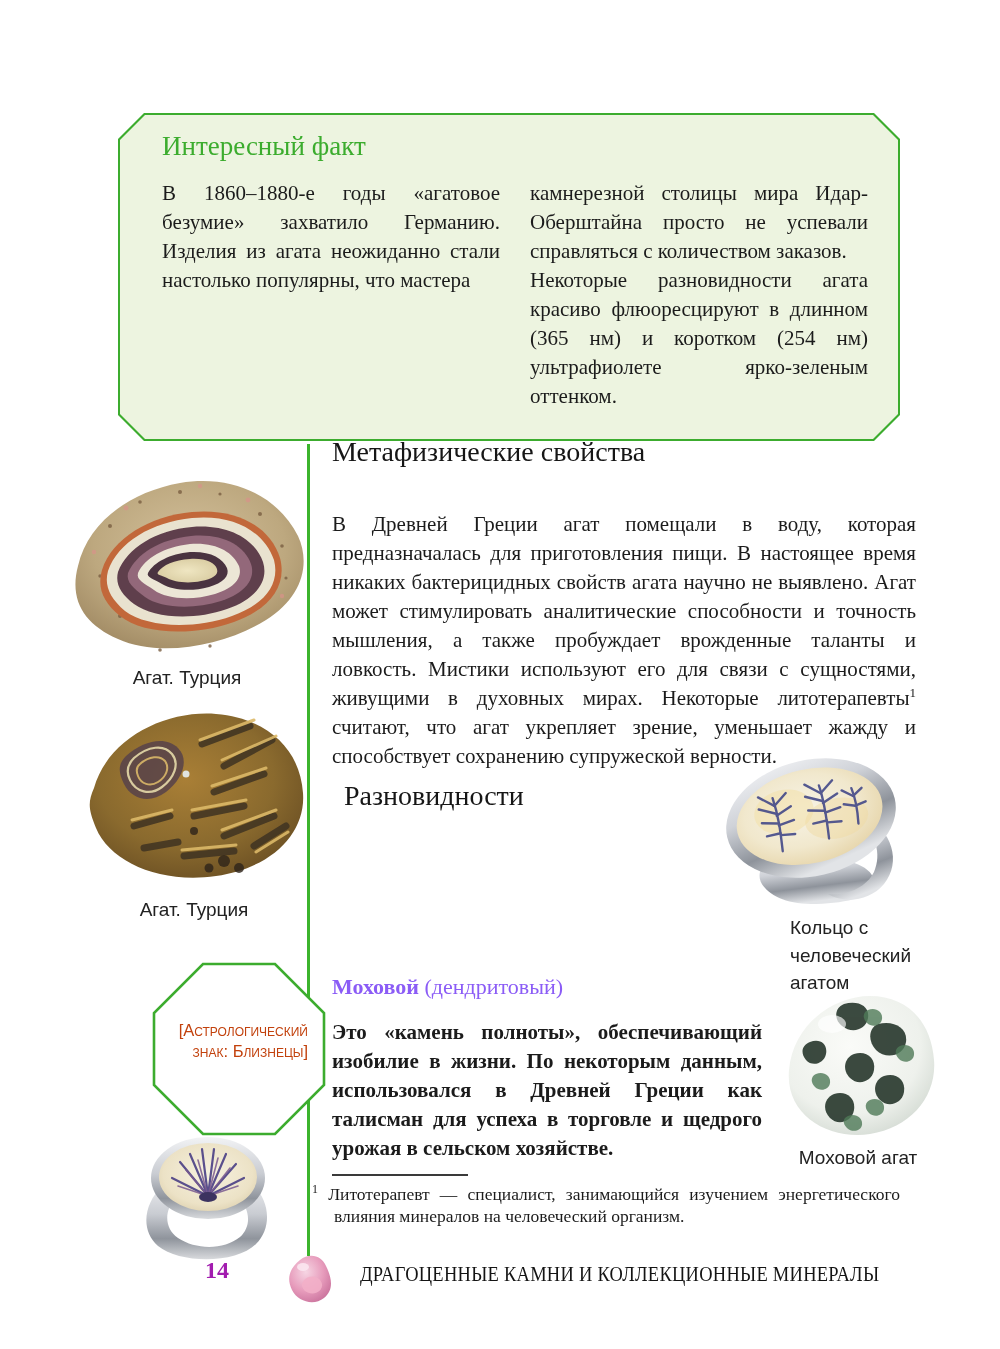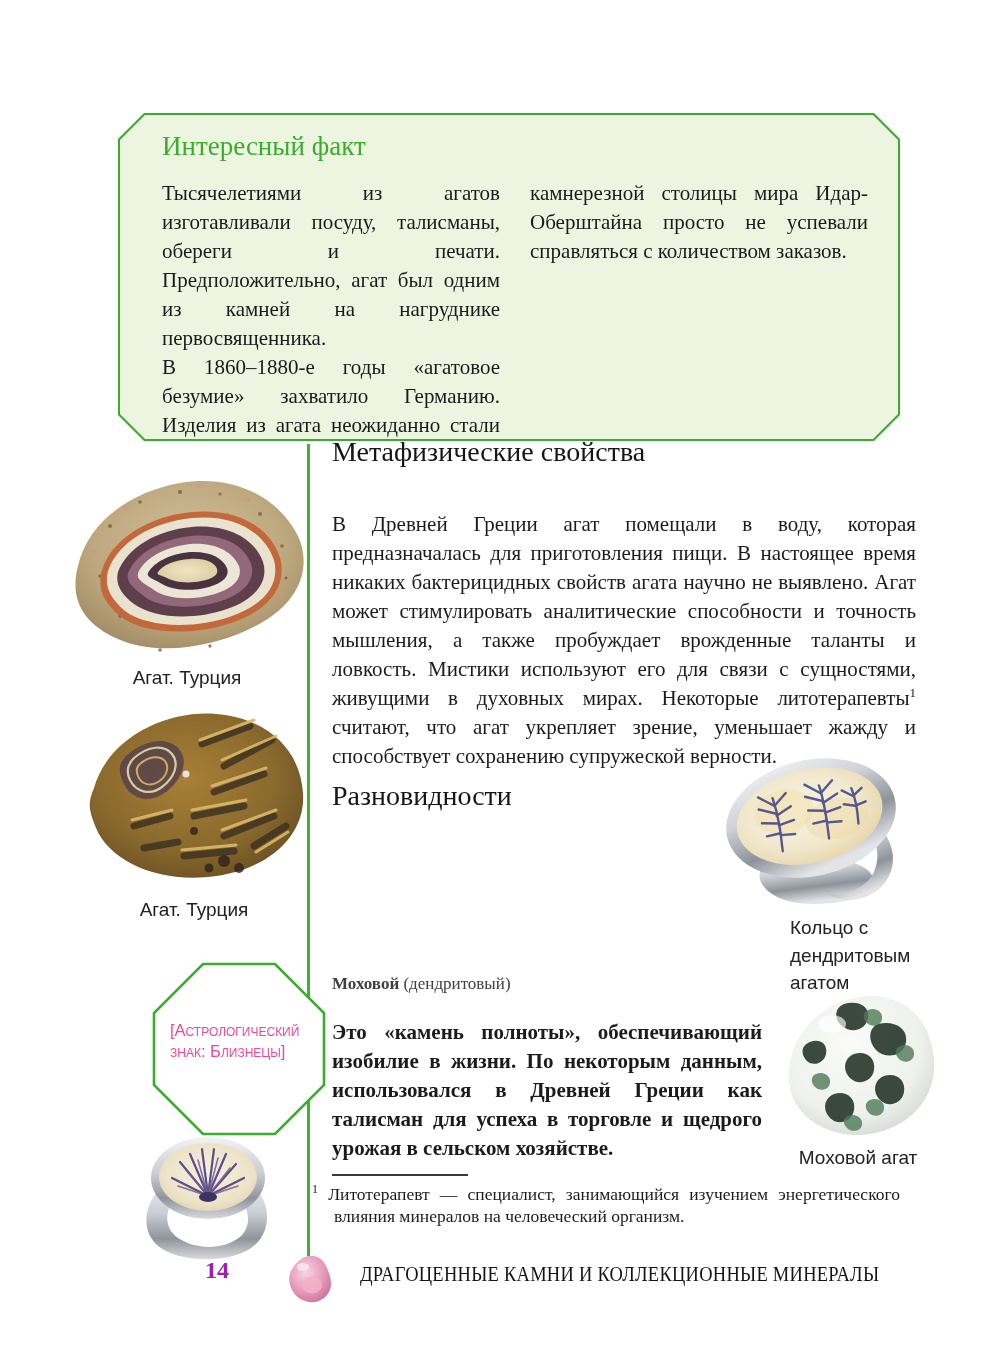--- a/index.html
+++ b/index.html
@@ -35,21 +35,21 @@
   .body-text {
     font-size:21px; line-height:1.38; text-align:justify; color:#1b1b1b;
   }
   
   .v-divider {
     position:absolute; left:307px; top:428px; width:2.5px; height:812px;
     background:#3cb42d;
   }
   
   .h-black { font-size:28px; font-weight:normal; color:#161616; }
-  .h-green { font-size:17px; font-weight:normal; color:#404040; }
+  .h-green { font-size:22px; font-weight:normal; color:#8b5cf6; }
   .h-green b { font-weight:bold; }
   
   .abs { position:absolute; }
   .caption {
     font-family:"Liberation Sans", sans-serif; font-size:19px; color:#222;
     line-height:1.45;
   }
   .caption-center { text-align:center; }
   sup.fn-ref { font-size:13px; line-height:0; }
   
@@ -58,45 +58,45 @@
     position:absolute; left:312px; top:1166px; width:588px;
     font-size:17.5px; line-height:1.28; color:#1b1b1b;
     padding-left:22px; text-indent:-22px; text-align:justify;
   }
   .footnote sup { font-size:12px; }
   
   .octagon-wrap { position:absolute; left:152px; top:946px; width:174px; height:174px; }
   .octagon-label {
     position:absolute; left:18px; top:58px; width:138px;
     font-family:"Liberation Sans", sans-serif; font-variant:small-caps;
-    font-size:16.5px; line-height:1.3; text-align:left; color:#ec4899;
+    font-size:16.5px; line-height:1.3; text-align:right; color:#c2410c;
   }
   
   .page-num { position:absolute; left:205px; top:1241px; font-size:24px; font-weight:bold; color:#a21caf; }
   .footer-title {
     position:absolute; left:360px; top:1246px;
     font-size:21px; color:#141414; white-space:nowrap;
     transform:scaleX(0.88); transform-origin:left center; letter-spacing:0.3px;
   }
 </style>
 </head>
 <body>
 
 <div class="page">
 
   <div class="fact-box-outer">
     <div class="fact-box-inner">
       <div class="fact-title">Интересный факт</div>
       <div class="fact-cols">
         <div class="fact-col1">
-          <p class="body-text">Тысячелетиями из агатов изготавливали посуду, талисманы, обереги и печати. Предположительно, агат был одним из камней на нагруднике первосвященника.</p>
           <p class="body-text">В 1860–1880-е годы «агатовое безумие» захватило Германию. Изделия из агата неожиданно стали настолько популярны, что мастера</p>
         </div>
         <div class="fact-col2">
           <p class="body-text">камнерезной столицы мира Идар-Оберштайна просто не успевали справляться с количеством заказов.</p>
+          <p class="body-text">Некоторые разновидности агата красиво флюоресцируют в длинном (365 нм) и коротком (254 нм) ультрафиолете ярко-зеленым оттенком.</p>
         </div>
       </div>
     </div>
   </div>
 
   <div class="v-divider"></div>
 
   <svg class="abs" style="left:60px; top:450px;" width="254" height="198" viewBox="0 0 254 198">
     <defs>
       <radialGradient id="rockG" cx="50%" cy="40%" r="70%">
@@ -226,21 +226,21 @@
         <path d="M80,62 L102,34"></path>
       <path d="M80,62 L50,52"></path>
         <path d="M80,62 L110,52"></path>
     </g>
     <ellipse cx="80" cy="63" rx="9" ry="5" fill="#3c3360"></ellipse>
   </svg>
 
   <div class="abs h-black" style="left:332px; top:420px;">Метафизические свойства</div>
   <p class="abs body-text" style="left:332px; top:494px; width:584px;"><span>В Древней Греции агат помещали в воду, которая предназначалась для приготовления пищи. В настоящее время никаких бактерицидных свойств агата научно не выявлено. Агат может стимулировать аналитические способности и точность мышления, а также пробуждает врожденные таланты и ловкость. Мистики используют его для связи с сущностями, живущими в духовных мирах. Некоторые литотерапевты</span><sup class="fn-ref">1</sup><span> считают, что агат укрепляет зрение, уменьшает жажду и способствует сохранению супружеской верности.</span></p>
 
-  <div class="abs h-black" style="left:332px; top:764px;text-align:right;">Разновидности</div>
+  <div class="abs h-black" style="left:344px; top:764px;text-align:right;">Разновидности</div>
 
   <div class="abs h-green" style="left:332px; top:958px;"><b>Моховой</b><span> (дендритовый)</span></div>
   <p class="abs body-text" style="left:332px; top:1002px; width:430px;font-weight:bold;">Это «камень полноты», обеспечивающий изобилие в жизни. По некоторым данным, использовался в Древней Греции как талисман для успеха в торговле и щедрого урожая в сельском хозяйстве.</p>
 
   <div class="fn-rule"></div>
   <div class="footnote"><sup>1</sup><span> </span><span>Литотерапевт — специалист, занимающийся изучением энергетического влияния минералов на человеческий организм.</span></div>
 
   <svg class="abs" style="left:716px; top:738px;" width="204" height="162" viewBox="0 0 204 162">
     <defs>
       <linearGradient id="silv2" x1="0" y1="0" x2="0.3" y2="1">
@@ -282,21 +282,21 @@
           <path d="M110,62 L126,60"></path>
           <path d="M110,72 L124,74"></path>
         <path d="M140,80 C142,68 143,56 141,44"></path>
           <path d="M141,52 L131,44"></path>
           <path d="M141,62 L130,58"></path>
           <path d="M141,52 L151,46"></path>
           <path d="M141,62 L152,60"></path>
       </g>
     </g>
   </svg>
-  <div class="abs caption" style="left:790px; top:898px; width:134px;">Кольцо с дендритовым агатом</div>
+  <div class="abs caption" style="left:790px; top:898px; width:134px;">Кольцо с человеческий агатом</div>
 
   <svg class="abs" style="left:774px; top:968px;" width="168" height="158" viewBox="0 0 168 158">
     <defs>
       <radialGradient id="mossBase" cx="42%" cy="36%" r="75%">
         <stop offset="0%" stop-color="#fafbf8"></stop>
           <stop offset="65%" stop-color="#eef1ec"></stop>
           <stop offset="100%" stop-color="#ccd4cc"></stop>
       </radialGradient>
     </defs>
     <path d="M15,86 C19,40 60,12 96,12 C132,12 157,36 160,76 C163,112 137,144 96,150 C55,156 11,132 15,86 Z" fill="url(#mossBase)"></path>

